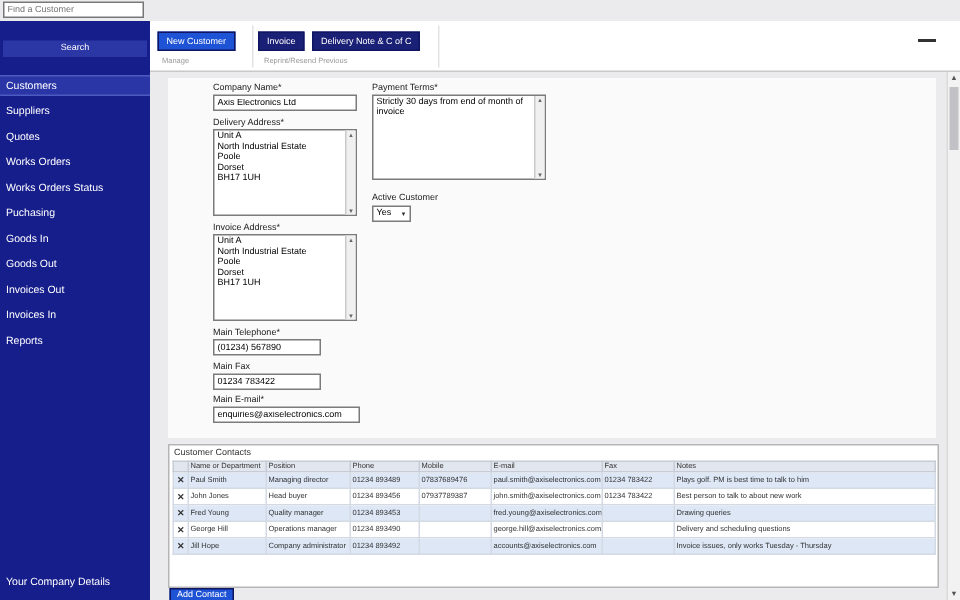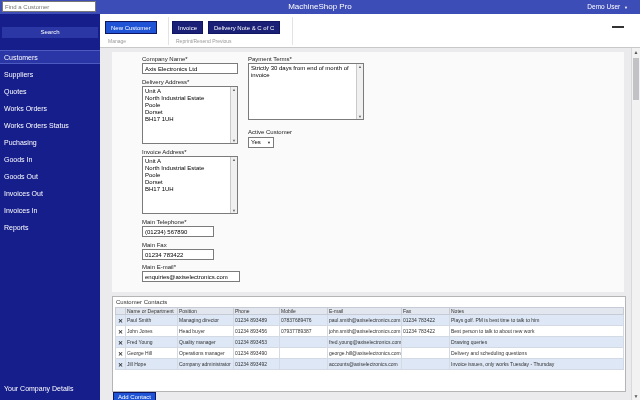--- a/index.html
+++ b/index.html
@@ -60,27 +60,20 @@
   .vscroll .arrow{position:absolute;left:0;width:100%;text-align:center;font-size:5px;color:#555;cursor:pointer;}
   .vscroll .a-up{top:1px;}
   .vscroll .a-down{bottom:1px;}
   .vscroll .thumb{position:absolute;left:1px;top:10px;width:6px;height:42px;background:#c2c2c6;cursor:pointer;}
 </style>
 </head>
 <body>
 
 <div class="viewport">
 
-  <div class="topbar">
-    <div class="topbar-title">MachineShop Pro</div>
-    <div class="user-menu">
-      <span>Demo User</span>
-      <span class="caret">▼</span>
-    </div>
-  </div>
 
   <input class="search-input" placeholder="Find a Customer" style="">
   <div class="search-bar">Search</div>
 
   <div class="sidebar">
     <div class="side-item active">Customers</div>
     <div class="side-list">
       <div class="side-item">Suppliers</div>
       <div class="side-item">Quotes</div>
       <div class="side-item">Works Orders</div>

